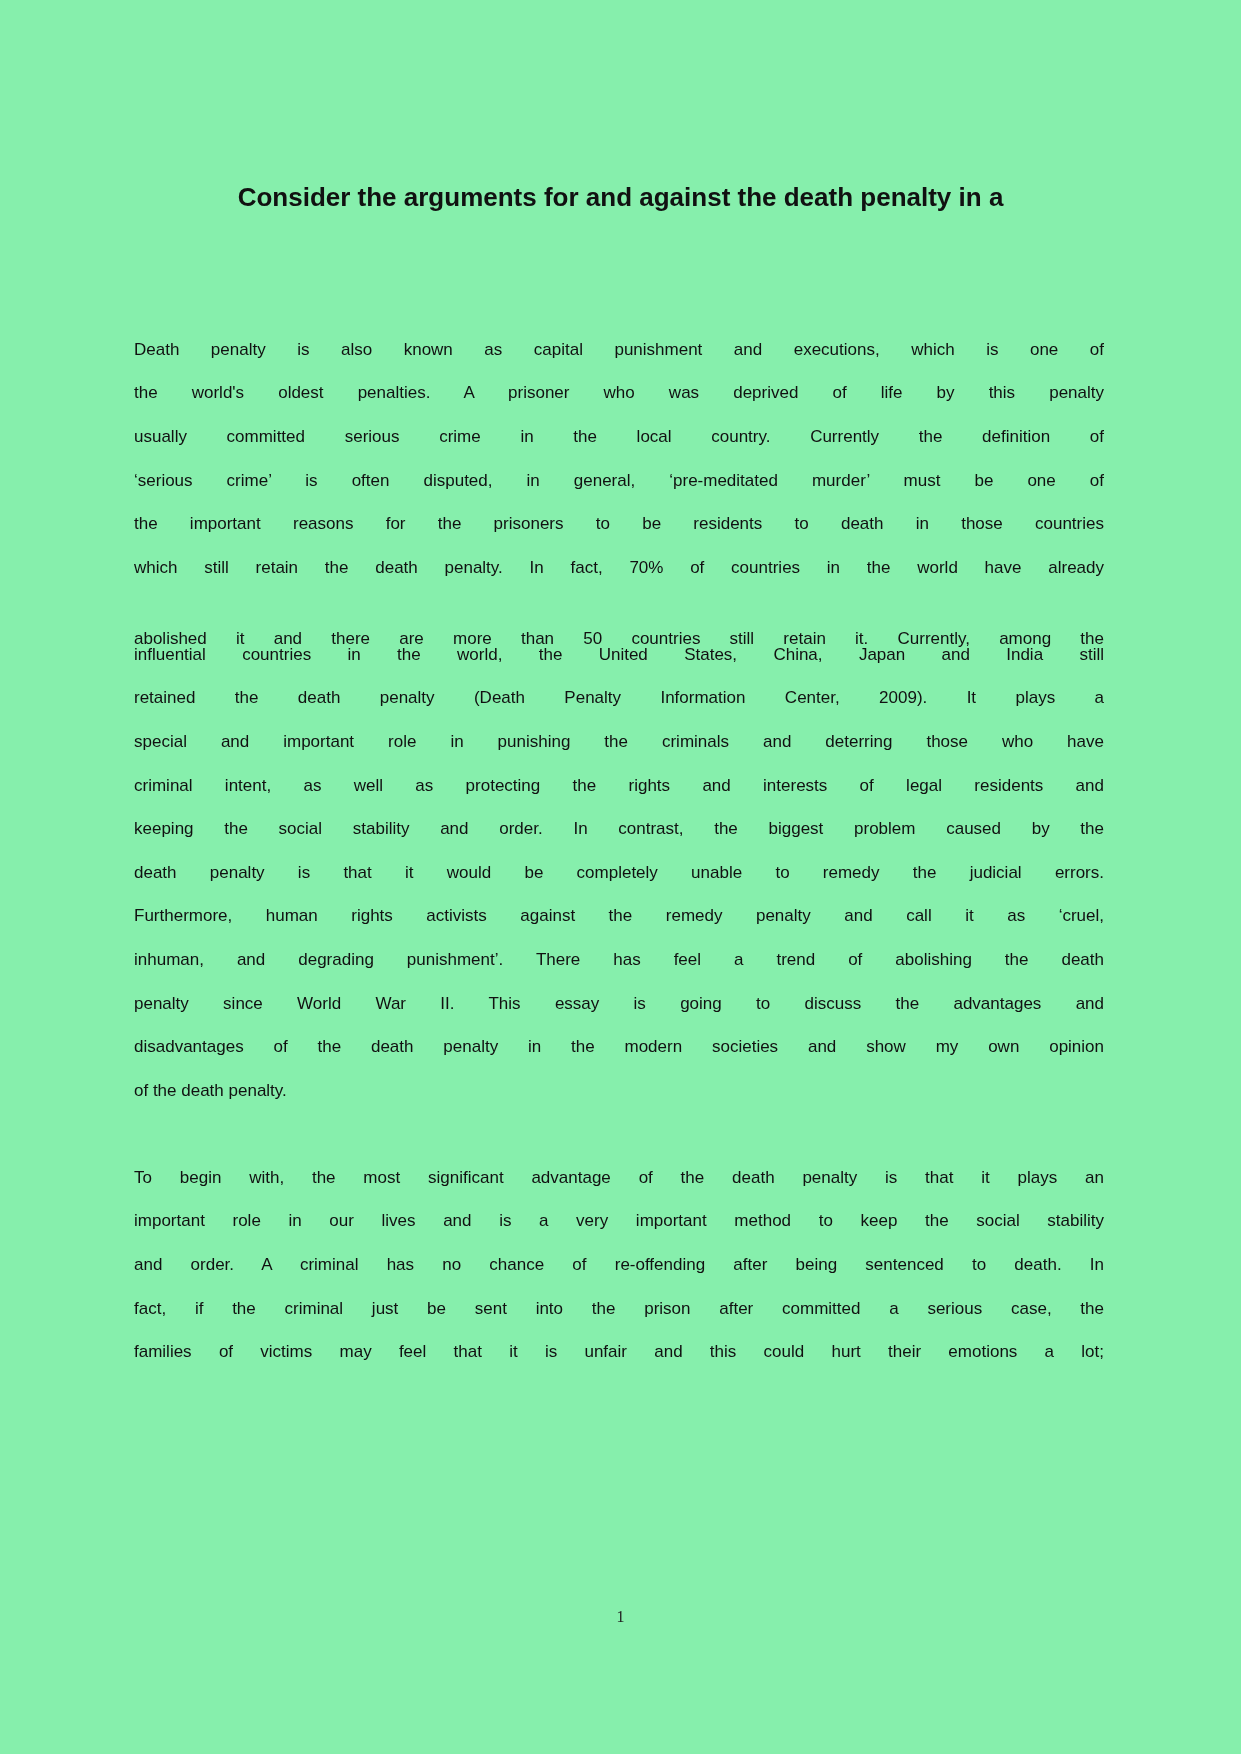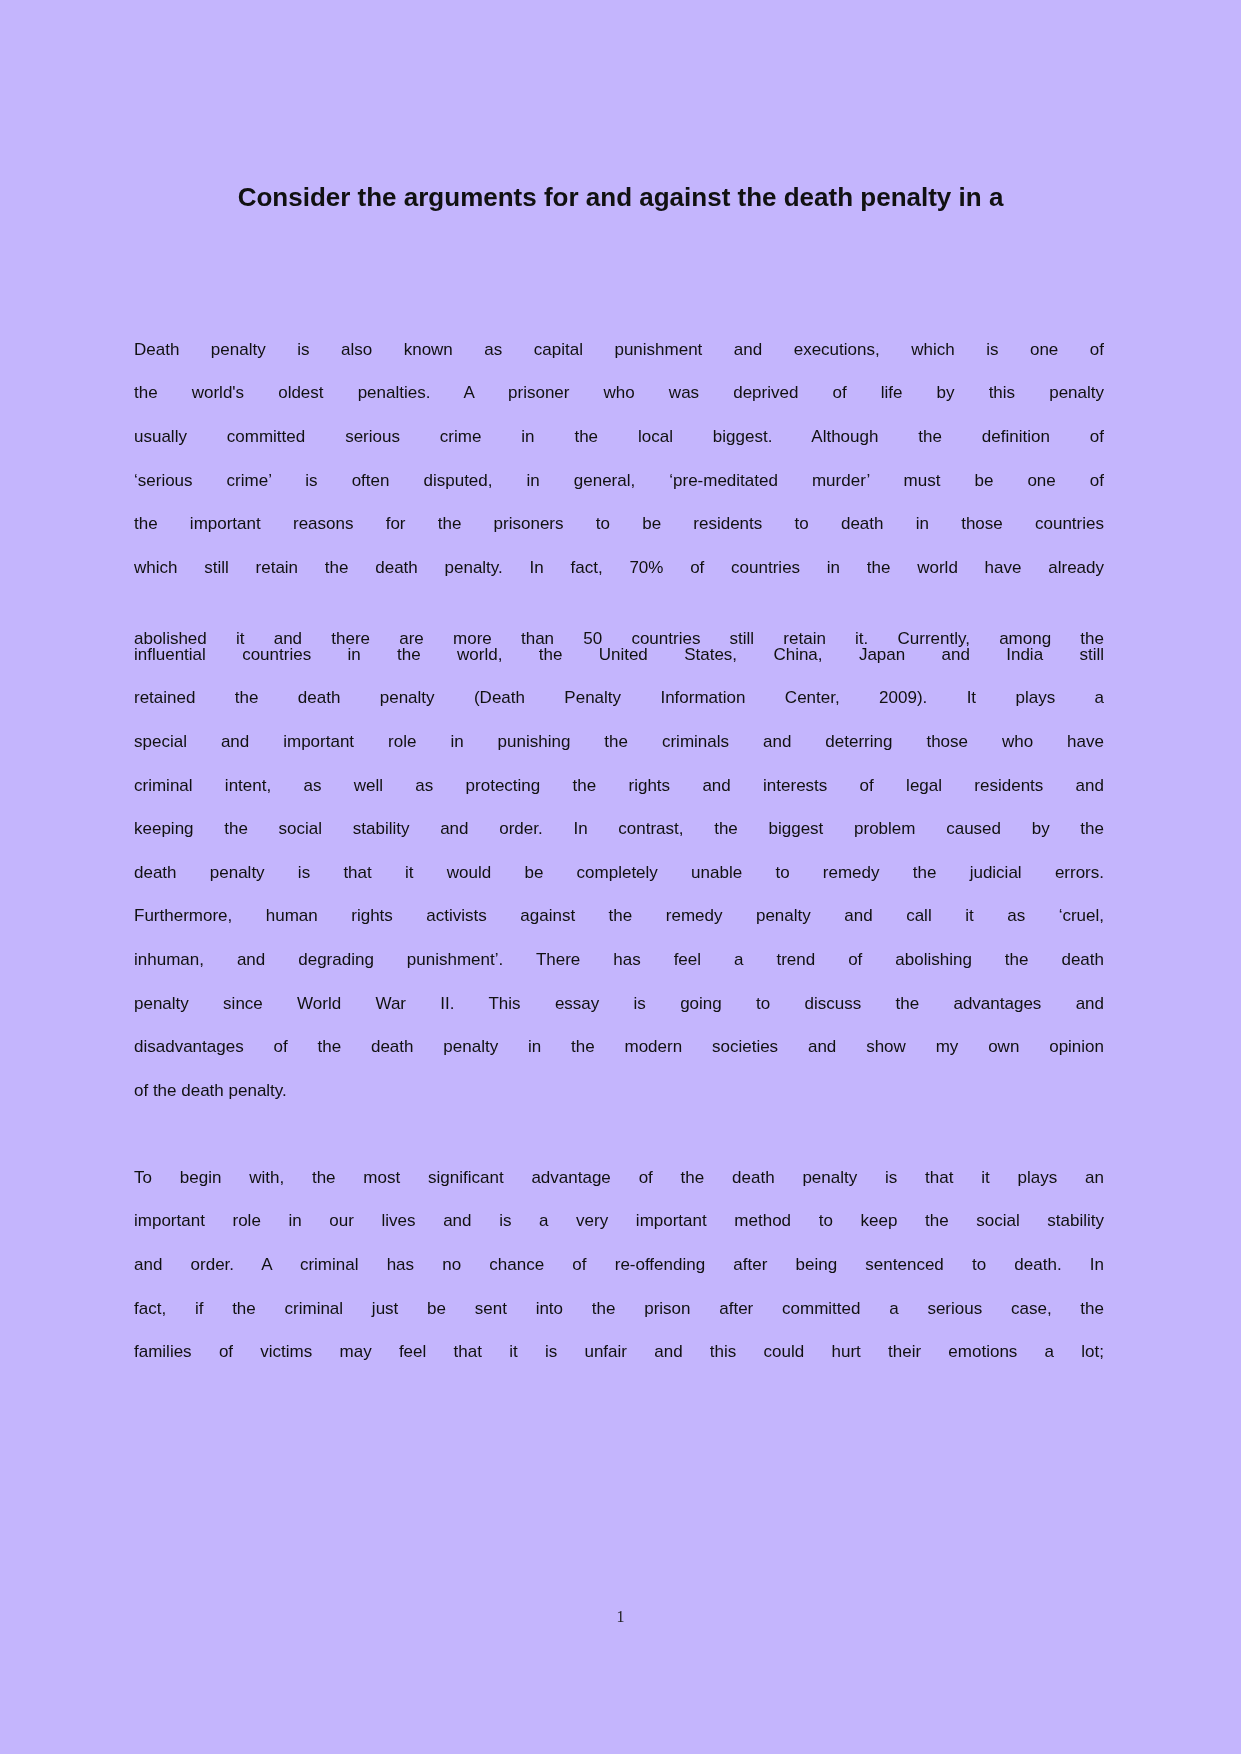--- a/index.html
+++ b/index.html
@@ -1,17 +1,17 @@
 <!DOCTYPE html>
 <html><head>
   <meta charset="utf-8">
   <style>
     html, body { margin: 0; padding: 0; background: #ffffff; }
     body { width: 1241px; height: 1754px; position: relative; overflow: hidden; }
-    .page { position: absolute; left: 0; top: 0; width: 1241px; height: 1754px; background: #c4b5fd; }
+    .page { position: absolute; left: 0; top: 0; width: 1241px; height: 1754px; background: #86efac; }
     .title-line {
       position: absolute; left: 0; width: 1241px; text-align: center;
       font-family: "Liberation Sans", sans-serif; font-weight: bold;
       font-size: 26px; color: #111111; line-height: 30px; white-space: nowrap;
     }
     .body-line {
       position: absolute; left: 134px; width: 970px;
       font-family: "Liberation Sans", sans-serif; font-size: 17px;
       color: #111111; line-height: 28px; white-space: nowrap;
       text-align: justify; text-align-last: justify;
@@ -24,21 +24,21 @@
   </style>
 </head>
 <body>
 
 <div class="page">
   <div class="title-line" style="top:182px;">Consider the arguments for and against the death penalty in a</div>
 
   <div>
     <div class="body-line" style="top:336px;">Death penalty is also known as capital punishment and executions, which is one of</div>
     <div class="body-line" style="top:379px;">the world's oldest penalties. A prisoner who was deprived of life by this penalty</div>
-    <div class="body-line" style="top:423px;">usually committed serious crime in the local biggest. Although the definition of</div>
+    <div class="body-line" style="top:423px;">usually committed serious crime in the local country. Currently the definition of</div>
     <div class="body-line" style="top:467px;">‘serious crime’ is often disputed, in general, ‘pre-meditated murder’ must be one of</div>
     <div class="body-line" style="top:510px;">the important reasons for the prisoners to be residents to death in those countries</div>
     <div class="body-line" style="top:554px;">which still retain the death penalty. In fact, 70% of countries in the world have already</div>
     <div class="body-line" style="top:597px;margin-top:28px;">abolished it and there are more than 50 countries still retain it. Currently, among the</div>
     <div class="body-line" style="top:641px;">influential countries in the world, the United States, China, Japan and India still</div>
     <div class="body-line" style="top:684px;">retained the death penalty (Death Penalty Information Center, 2009). It plays a</div>
     <div class="body-line" style="top:728px;">special and important role in punishing the criminals and deterring those who have</div>
     <div class="body-line" style="top:772px;">criminal intent, as well as protecting the rights and interests of legal residents and</div>
     <div class="body-line" style="top:815px;">keeping the social stability and order. In contrast, the biggest problem caused by the</div>
     <div class="body-line" style="top:859px;">death penalty is that it would be completely unable to remedy the judicial errors.</div>

